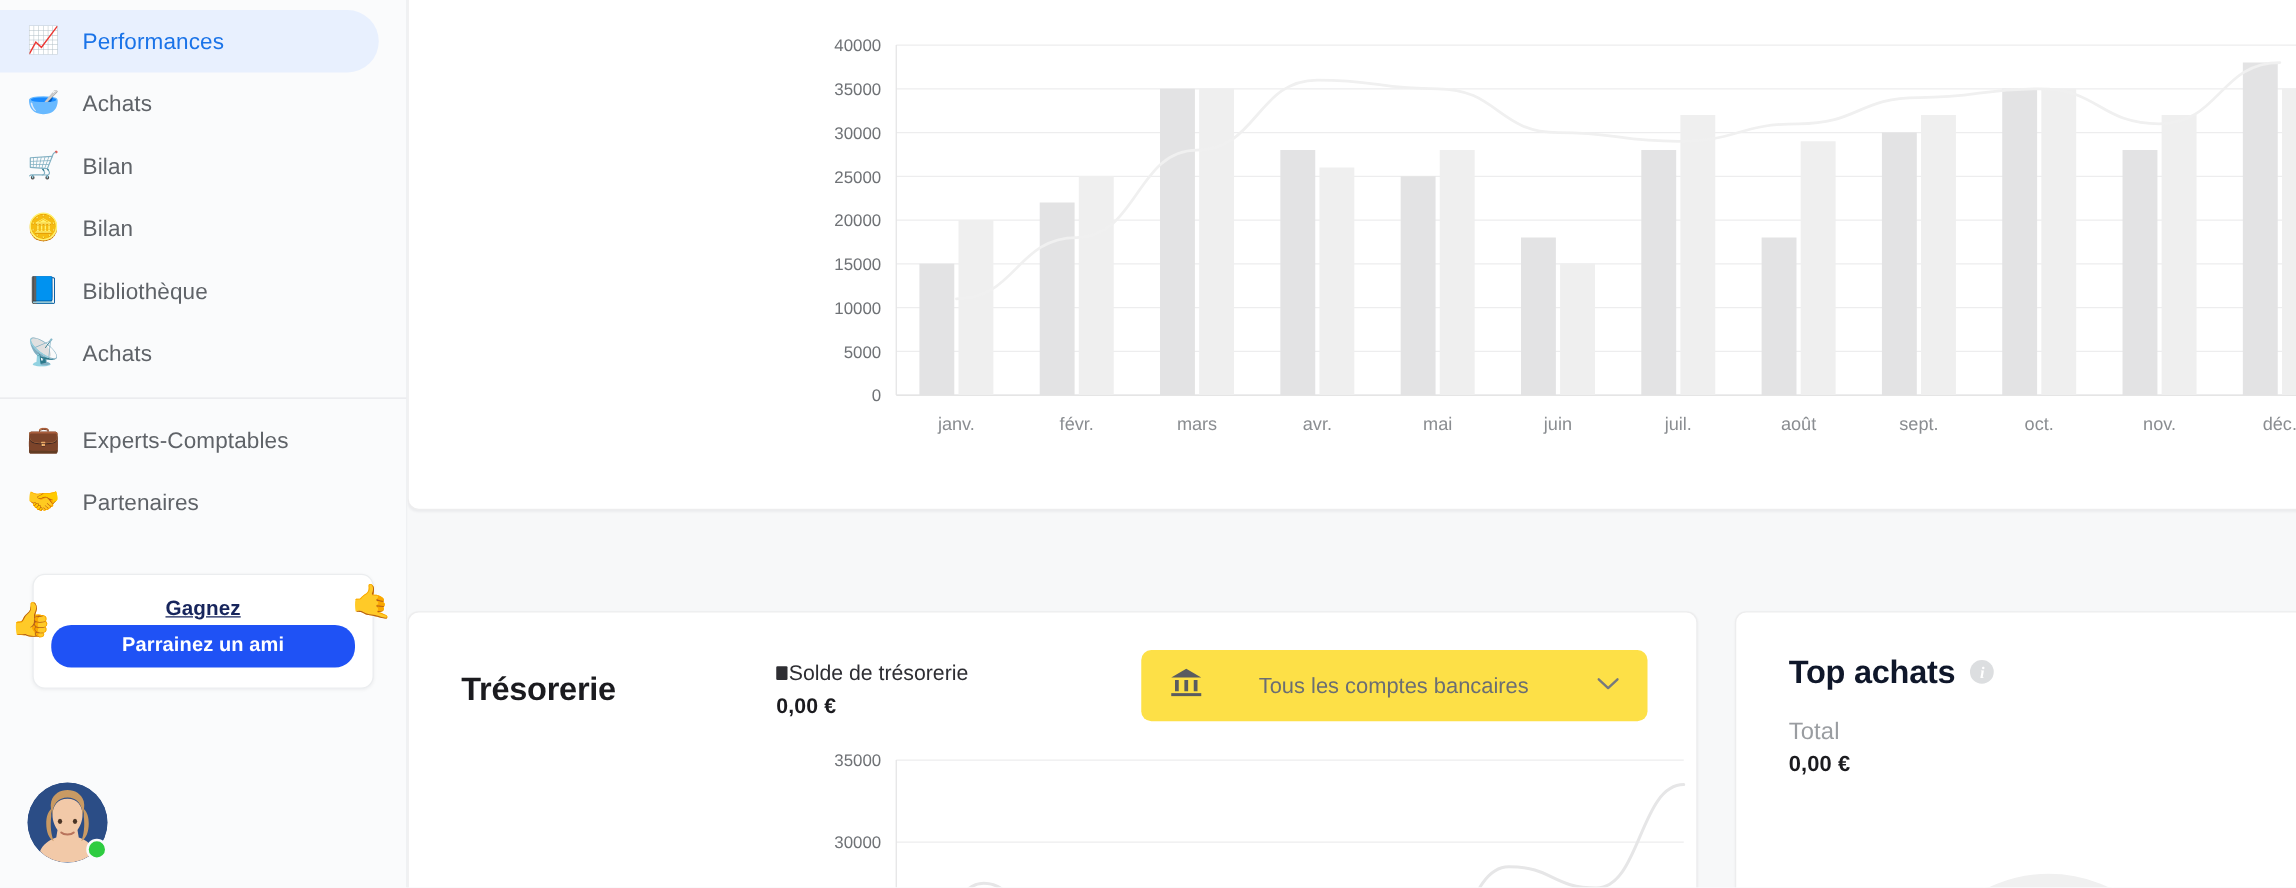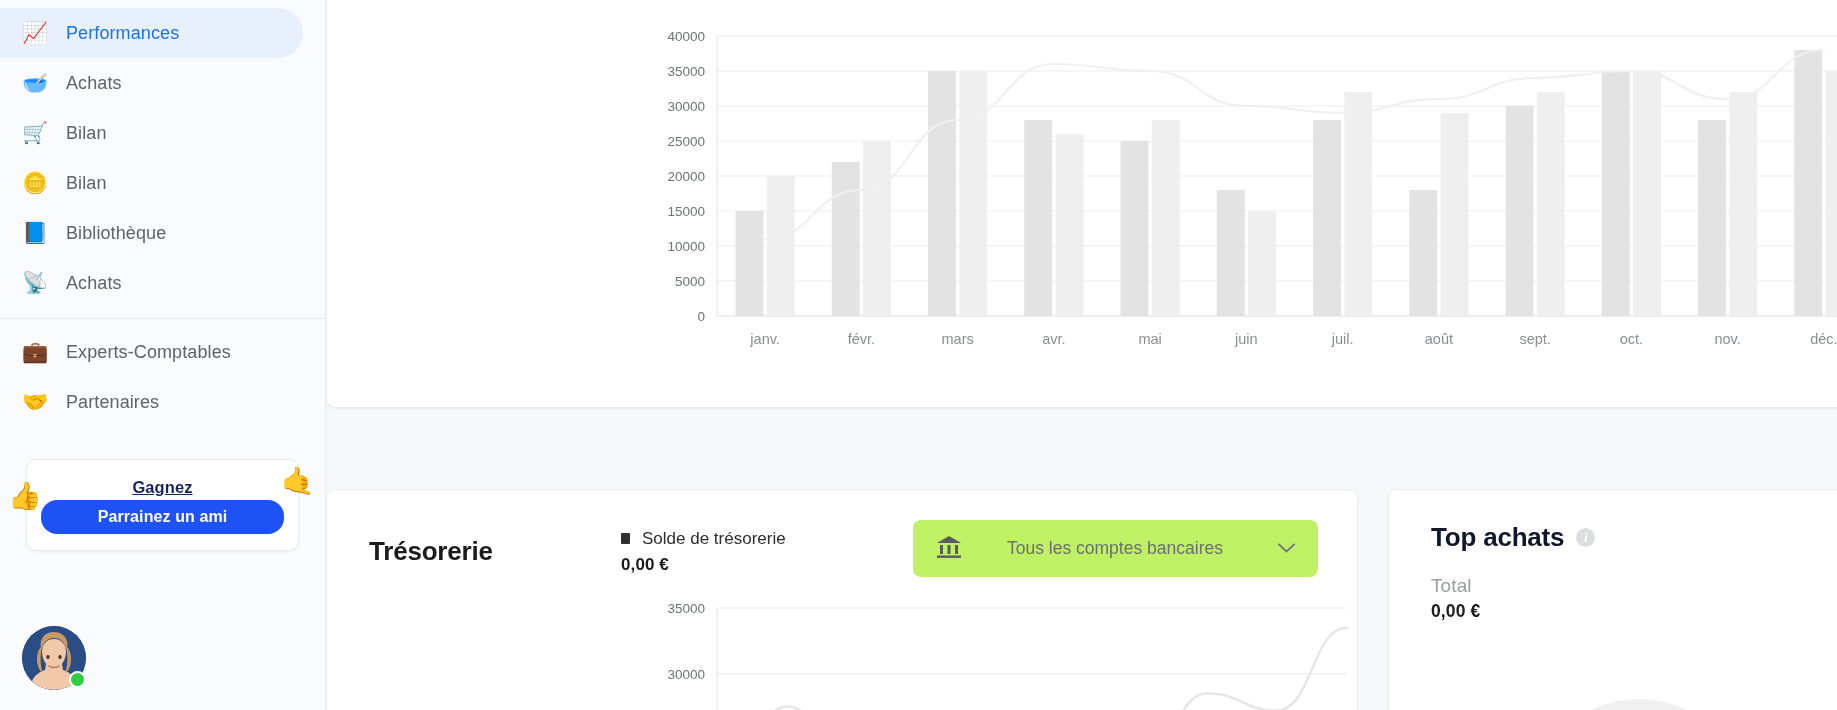--- a/index.html
+++ b/index.html
@@ -132,33 +132,33 @@
   }
   .treso-head {
     display:flex; align-items:center;
     padding:32px 0 0 42px; gap:0;
   }
   .treso-title {
     font-size:26px; font-weight:700; color:#1b1b1f;
     letter-spacing:-.2px; width:252px; padding-top:4px;
   }
   .legend-block { width:292px; padding-top:4px; }
-  .legend-row { display:flex; align-items:center; gap:12px; }
+  .legend-row { display:flex; align-items:center; gap:1px; }
   .legend-swatch {
     width:9px; height:11px; background:#2e2e33; flex:none;
     border-radius:1px;
   }
   .legend-label { font-size:17px; color:#2e2e33; }
   .legend-value {
     font-size:17px; color:#1b1b1f; font-weight:700;
     margin-top:6px; letter-spacing:.1px;
   }
   .acct-select {
     width:405px; height:57px;
-    background:#bef264; border:none; border-radius:8px;
+    background:#fde047; border:none; border-radius:8px;
     display:flex; align-items:center; gap:0;
     cursor:pointer; padding:0 22px 0 22px;
     margin-top:-2px;
   }
   .acct-icon { width:34px; flex:none; color:#5a5c60; }
   .acct-text {
     flex:1; font-size:17.5px; color:#6b6e73;
     padding-left:38px; white-space:nowrap;
   }
   .acct-chev { color:#76797e; flex:none; }

